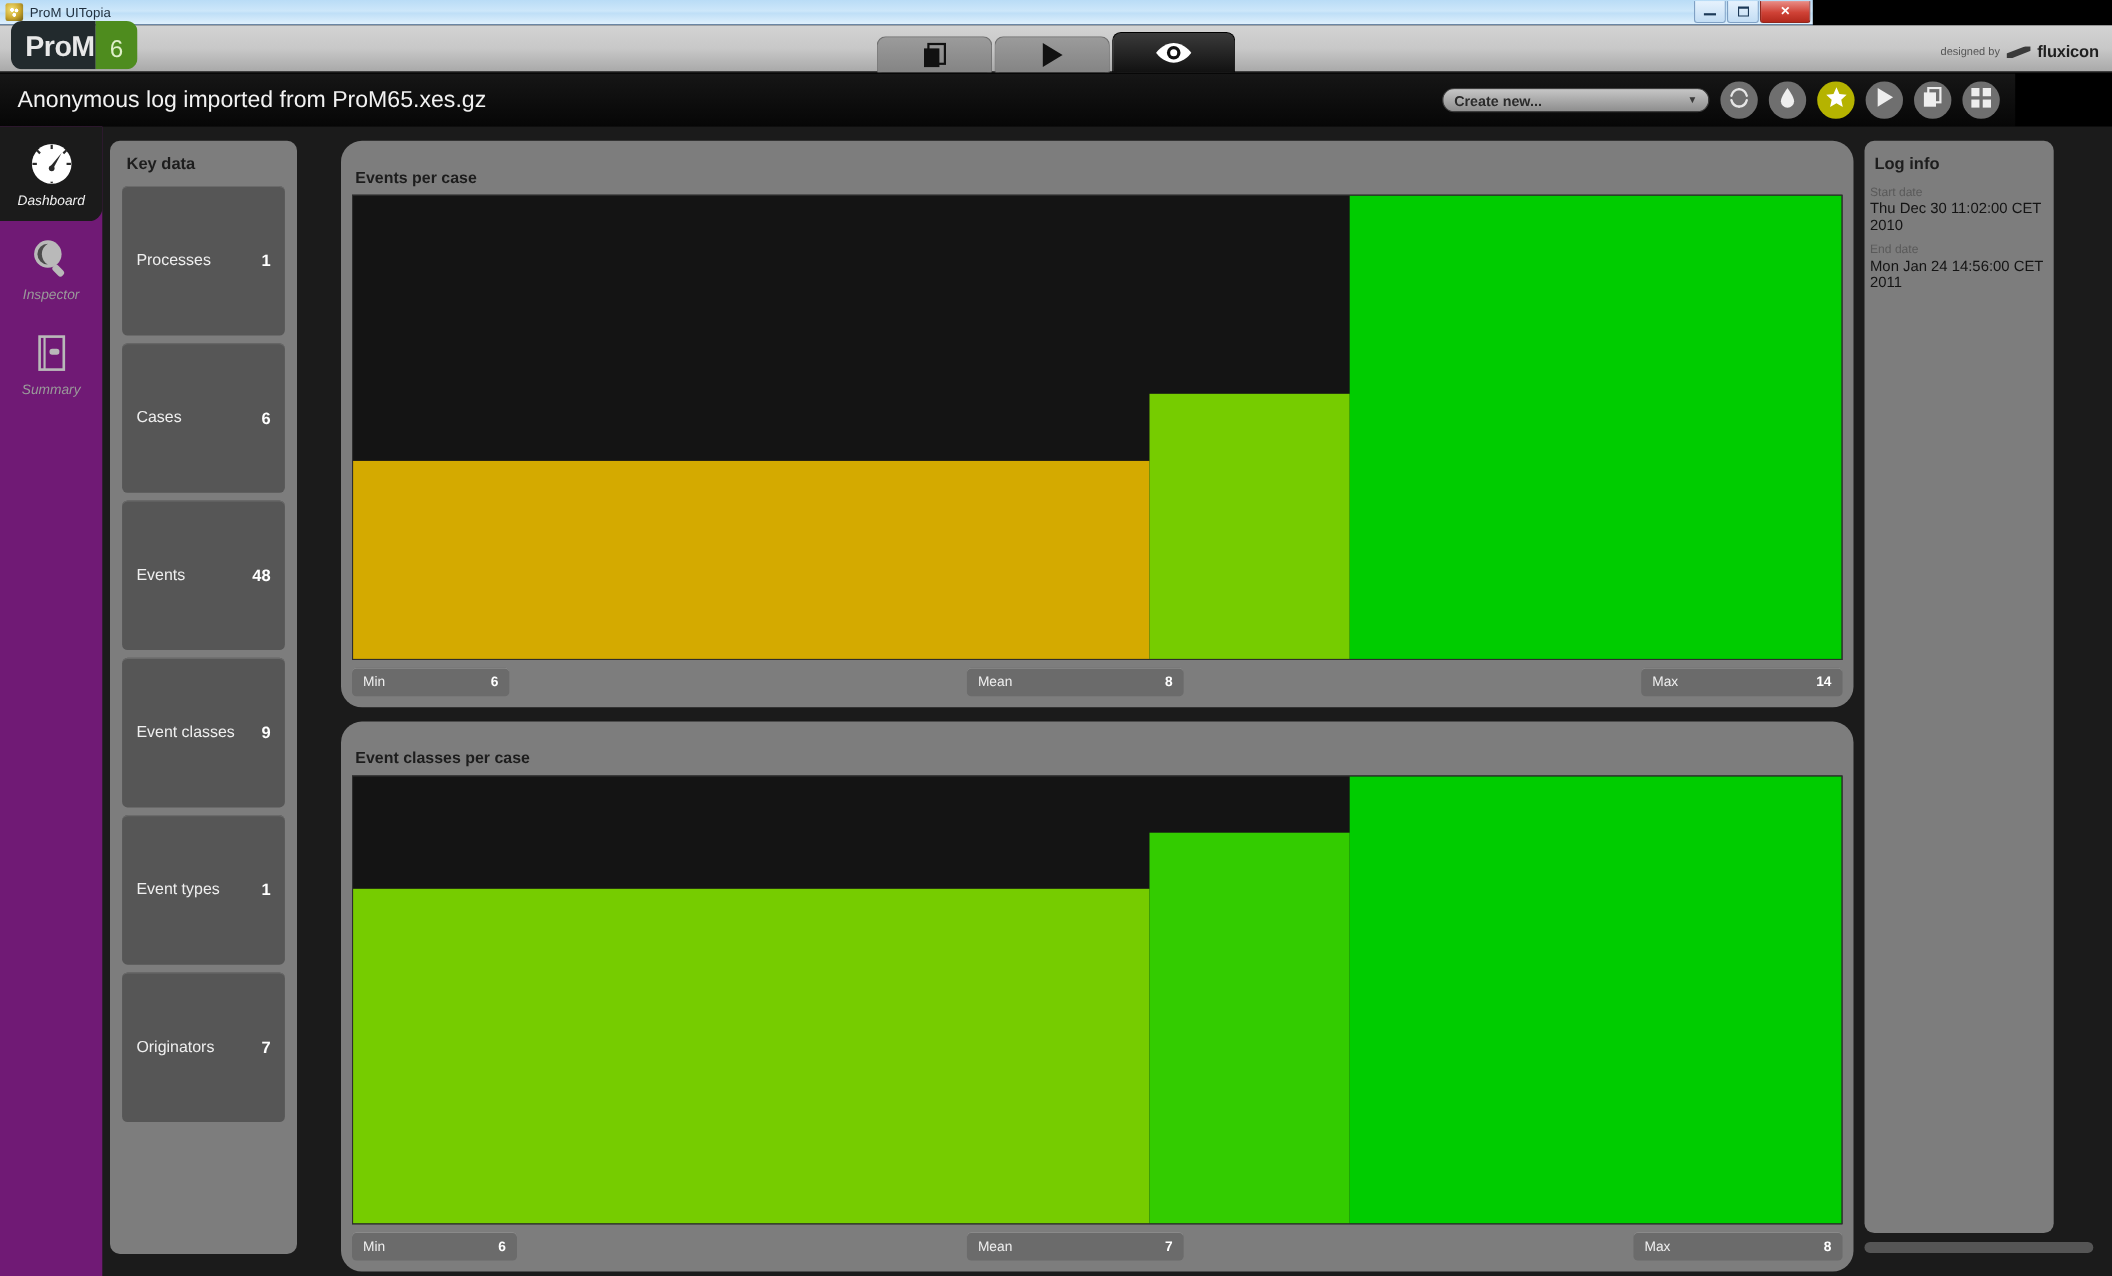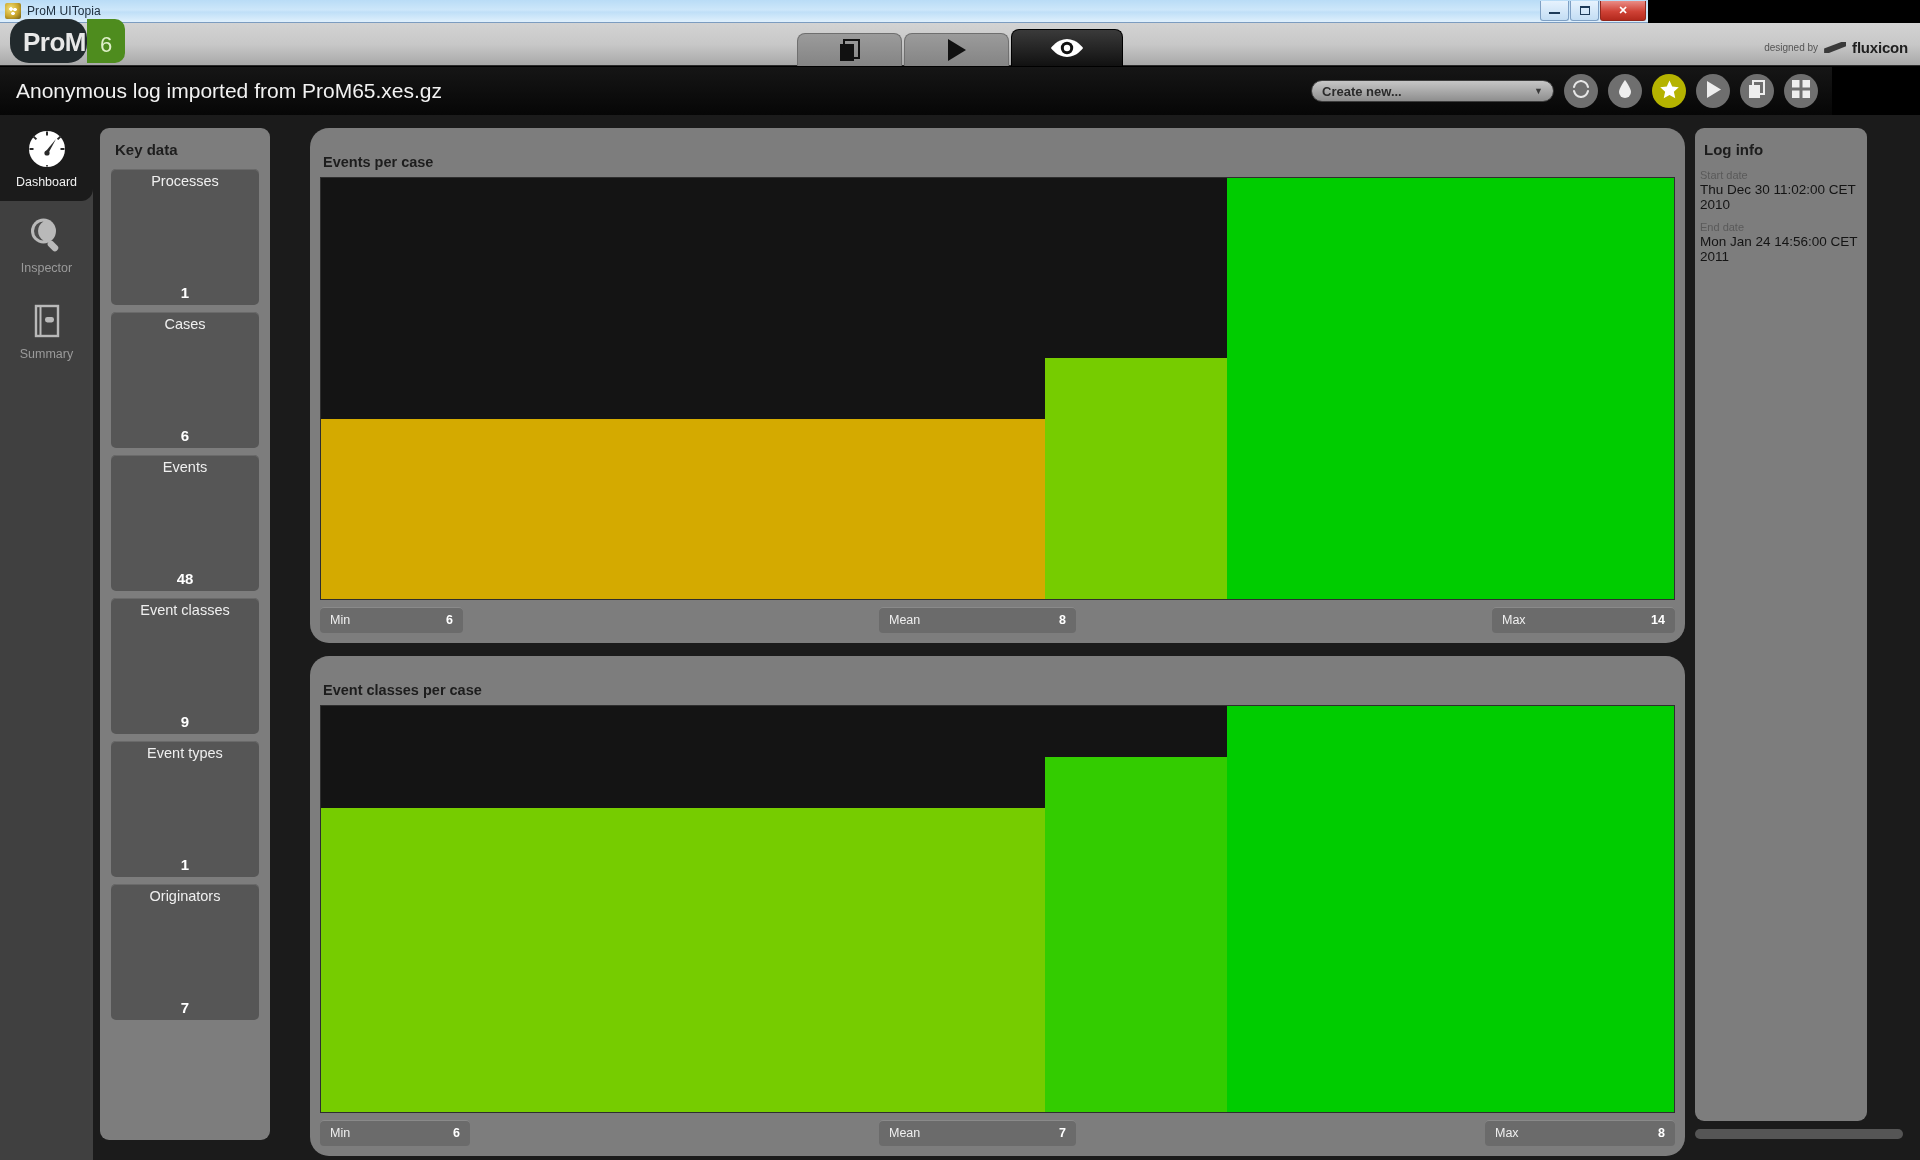--- a/index.html
+++ b/index.html
@@ -55,21 +55,20 @@
     border-bottom: 1px solid #2a2a2a;
   }
   .prom-logo {
     position: absolute; left: 10px; top: -4px; width: 115px; height: 44px;
     border-radius: 10px; overflow: hidden; display: flex;
   }
   .prom-logo .dark {
     flex: 1; background: #222a2d; display: flex; align-items: flex-end;
     padding: 0 0 5px 13px; color: #e8e8e8; font-size: 26px; font-weight: bold;
     letter-spacing: -0.5px;
-    border-radius: 19px;
   }
   .prom-logo .green {
     width: 38px; background: #4e8c1e; display: flex; align-items: flex-end;
     justify-content: center; padding-bottom: 5px; color: #dff0c9; font-size: 22px;
   }
   .tabs {
     position: absolute; left: 50%; transform: translateX(-50%); top: 6px;
     display: flex; height: 37px; align-items: flex-end;
   }
   .tab {
@@ -129,42 +128,41 @@
     width: 34px; height: 34px; border-radius: 50%;
     background: #6f6f6f; display: flex; align-items: center; justify-content: center;
     cursor: pointer; flex: none;
   }
   .round-btn.accent { background: #b5b300; }
 
   
   .body-area { position: absolute; left: 0; top: 115px; width: 1920px; height: 1045px; background: #1b1b1b; }
 
   
-  .leftnav { position: absolute; left: 0; top: 0; width: 93px; height: 1045px; background: #404040; }
+  .leftnav { position: absolute; left: 0; top: 0; width: 93px; height: 1045px; background: #701a75; font-style: italic; }
   .nav-item {
     width: 93px; height: 86px; display: flex; flex-direction: column;
     align-items: center; justify-content: center; gap: 5px; cursor: pointer;
   }
   .nav-item.active { background: #1b1b1b; border-radius: 0 0 12px 0; }
   .nav-label { font-size: 12.5px; color: #9a9a9a; }
   .nav-item.active .nav-label { color: #f0f0f0; }
   .nav-icon { width: 42px; height: 42px; display: flex; align-items: center; justify-content: center; }
 
   
   .keydata {
     position: absolute; left: 100px; top: 13px; width: 170px; height: 1012px;
     background: #7d7d7d; border-radius: 9px; padding: 10px 11px;
   }
   .panel-title { font-size: 15px; font-weight: bold; color: #1d1d1d; margin: 3px 0 11px 4px; }
   .kd-card {
     height: 136px; background: #565656; border-radius: 5px; margin-bottom: 7px;
     display: flex; align-items: center; justify-content: space-between;
     padding: 4px 13px; cursor: pointer;
     box-shadow: inset 0 1px 0 #6a6a6a;
-    flex-direction: column;
   }
   .kd-label { font-size: 14.5px; color: #efefef; }
   .kd-value { font-size: 15px; font-weight: bold; color: #ffffff; }
 
   
   .charts { position: absolute; left: 310px; top: 13px; width: 1375px; }
   .chart-panel { background: #7d7d7d; border-radius: 19px; padding: 24px 10px 10px 10px; margin-bottom: 13px; }
   .chart-title { font-size: 14.5px; font-weight: bold; color: #1d1d1d; margin: 2px 0 7px 3px; }
   .chart-plot {
     position: relative; height: 423px; background: #141414;

